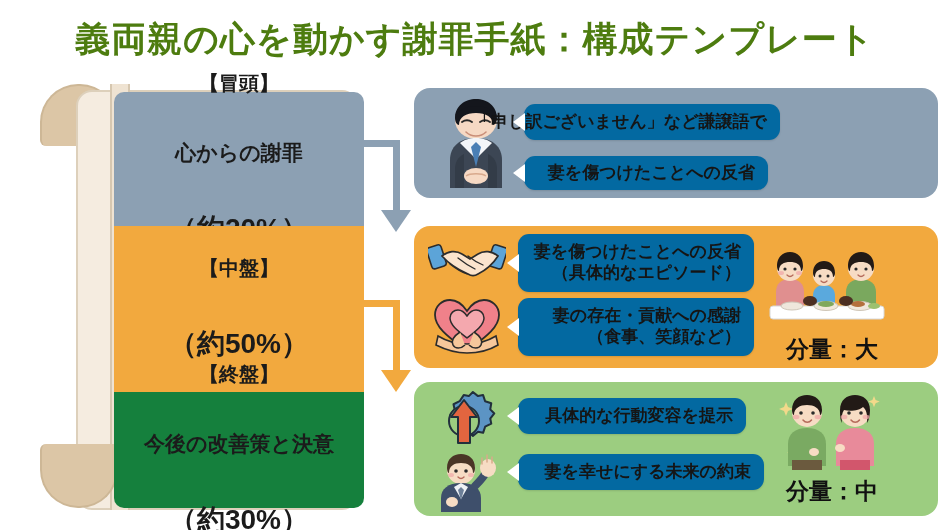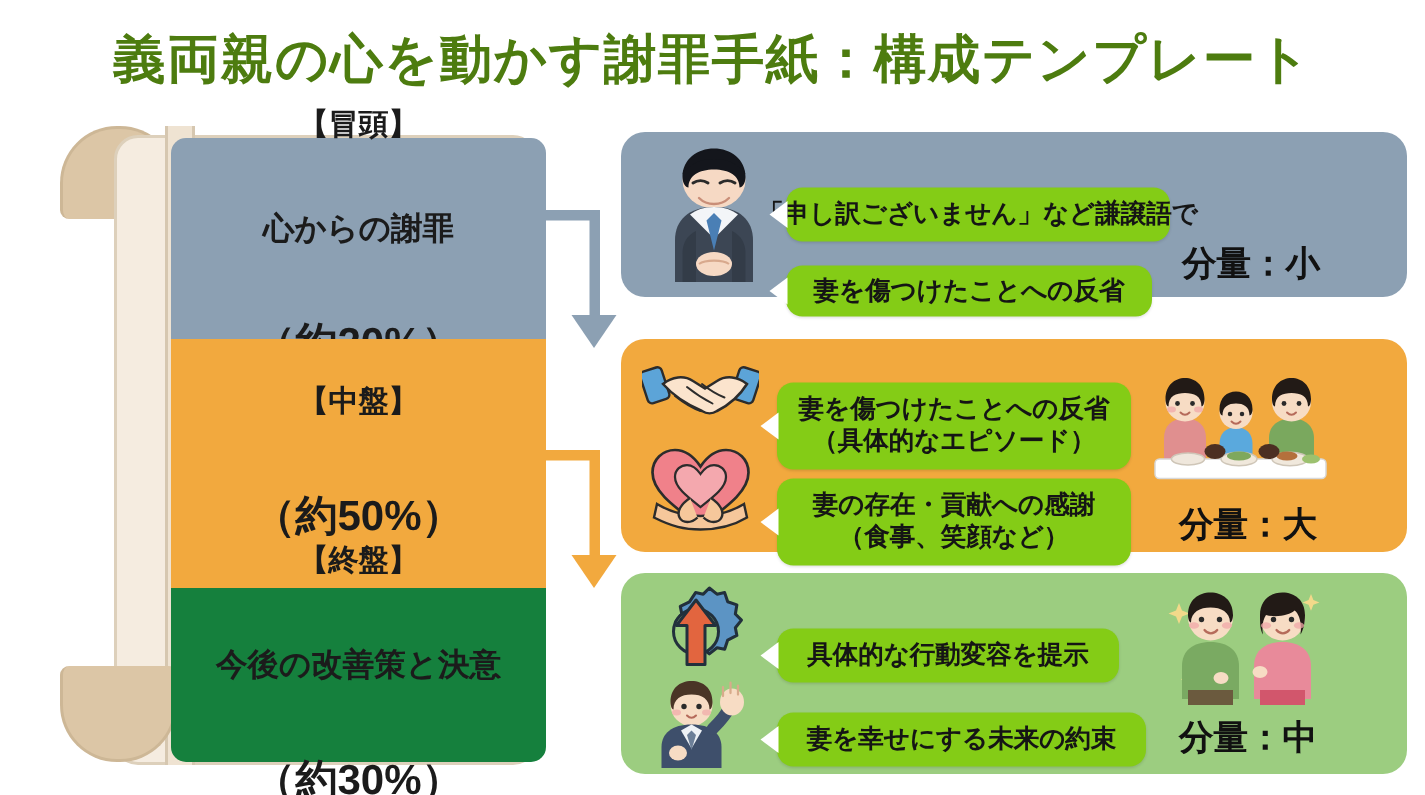--- a/index.html
+++ b/index.html
@@ -92,29 +92,28 @@
     position:absolute; left:414px; width:524px;
     border-radius:16px;
   }
   .panel-1 { top:88px;  height:110px; background:#8ca0b3; }
   .panel-2 { top:226px; height:142px; background:#f2a93e; }
   .panel-3 { top:382px; height:134px; background:#9ccd80; }
 
   
   .bubble {
     position:absolute;
-    background:#84cc16;
+    background:#0369a1;
     border-radius:11px;
     color:#151515; font-weight:bold;
     display:flex; flex-direction:column;
-    align-items:center; justify-content:center;
+    align-items:flex-end; justify-content:center;
     text-align:center;
     padding:3px 13px;
     box-shadow:0 1px 2px rgba(0,0,0,.12);
-    margin-top:21px;
   }
   .bubble::before {
     content:""; position:absolute;
     left:-11px; top:50%; margin-top:-9px;
     width:0; height:0;
     border-top:9px solid transparent;
     border-bottom:9px solid transparent;
     border-right:12px solid #ffffff;
   }
   .bubble .bt { font-size:17px; line-height:1.22; white-space:nowrap; }
@@ -208,21 +207,20 @@
     <ellipse cx="32" cy="80" rx="12" ry="8" fill="#f6d9c4"></ellipse>
     <path d="M22 80c4-3 16-3 20 0" stroke="#d8a98d" stroke-width="1.4" fill="none"></path>
   </svg>
 
   <div class="bubble p1-b1">
     <span class="bt">「申し訳ございません」など謙譲語で</span>
   </div>
   <div class="bubble p1-b2">
     <span class="bt">妻を傷つけたことへの反省</span>
   </div>
-  <div class="vol-label p1-vol">分量：小</div>
 
   <div class="panel panel-2"></div>
 
   <svg class="art p2-shake" viewBox="0 0 78 52">
     <rect x="1" y="8" width="15" height="22" rx="3" fill="#5ca4d8" stroke="#2c2c2c" stroke-width="1.6" transform="rotate(-18 8 19)"></rect>
     <rect x="62" y="8" width="15" height="22" rx="3" fill="#5ca4d8" stroke="#2c2c2c" stroke-width="1.6" transform="rotate(18 70 19)"></rect>
     <path d="M14 18c6-5 14-6 20-2l8 5 8-5c6-4 14-3 20 2-5 8-12 14-20 18-3 2-7 2-10 0-9-4-19-10-26-18z" fill="#fbe4cd" stroke="#2c2c2c" stroke-width="1.7"></path>
     <path d="M22 26c5 4 11 8 17 10M30 20c5 4 11 8 17 11M40 18c5 4 10 7 15 9" stroke="#2c2c2c" stroke-width="1.3" fill="none" stroke-linecap="round"></path>
   </svg>
 

